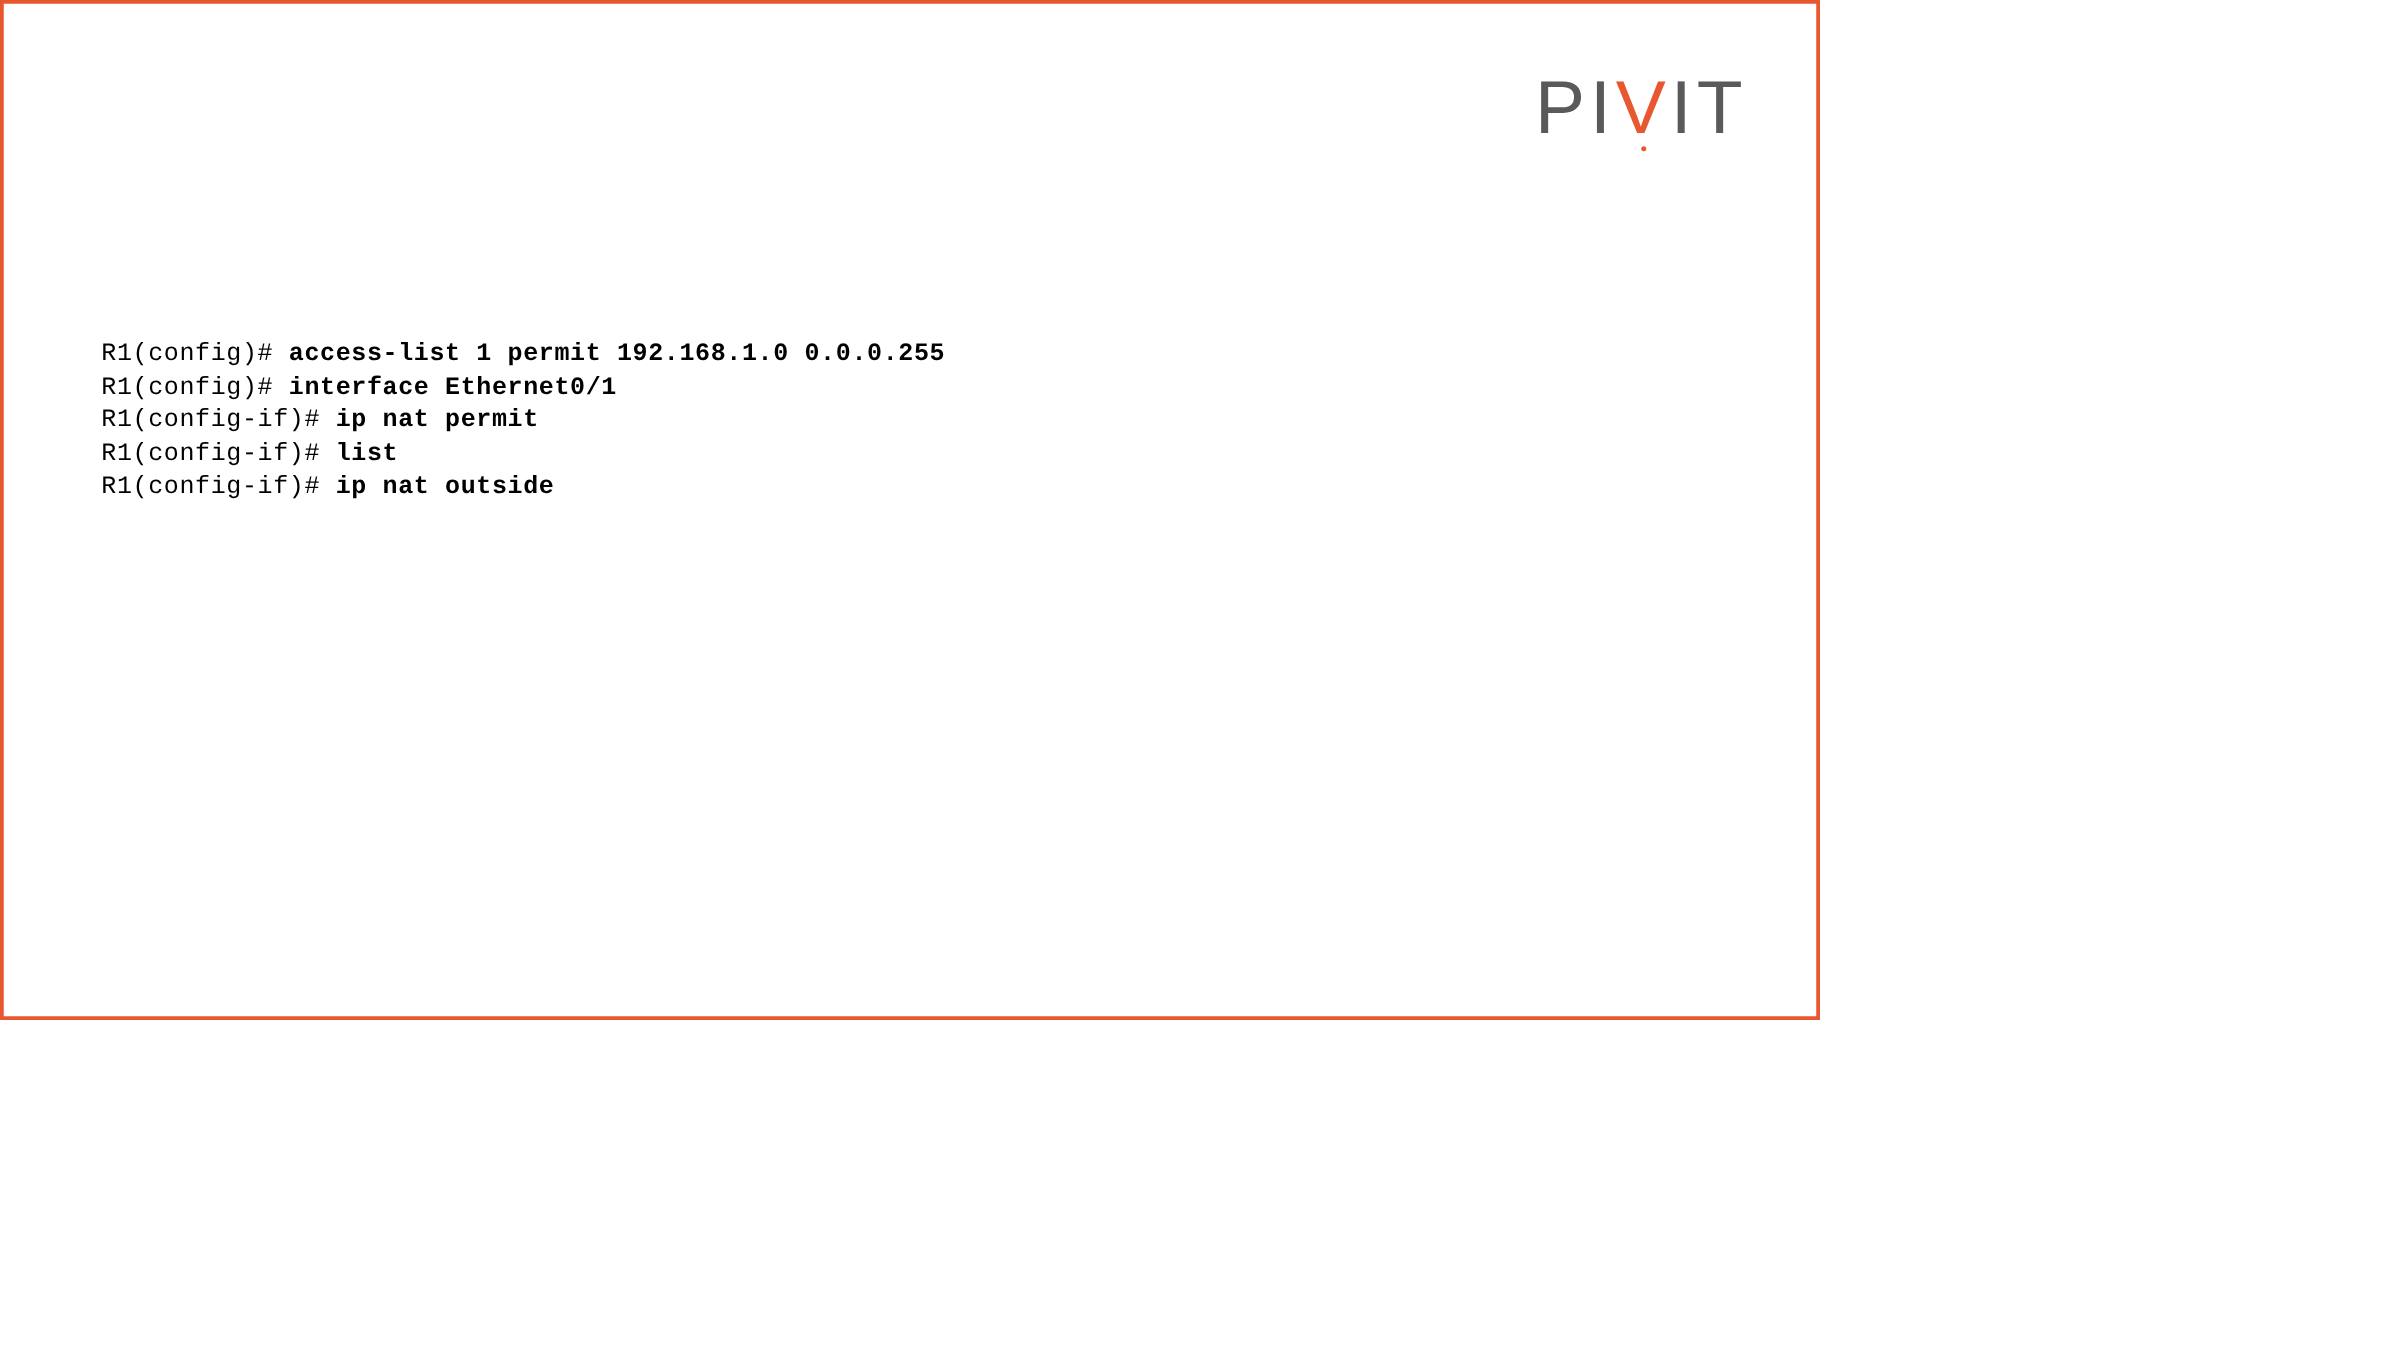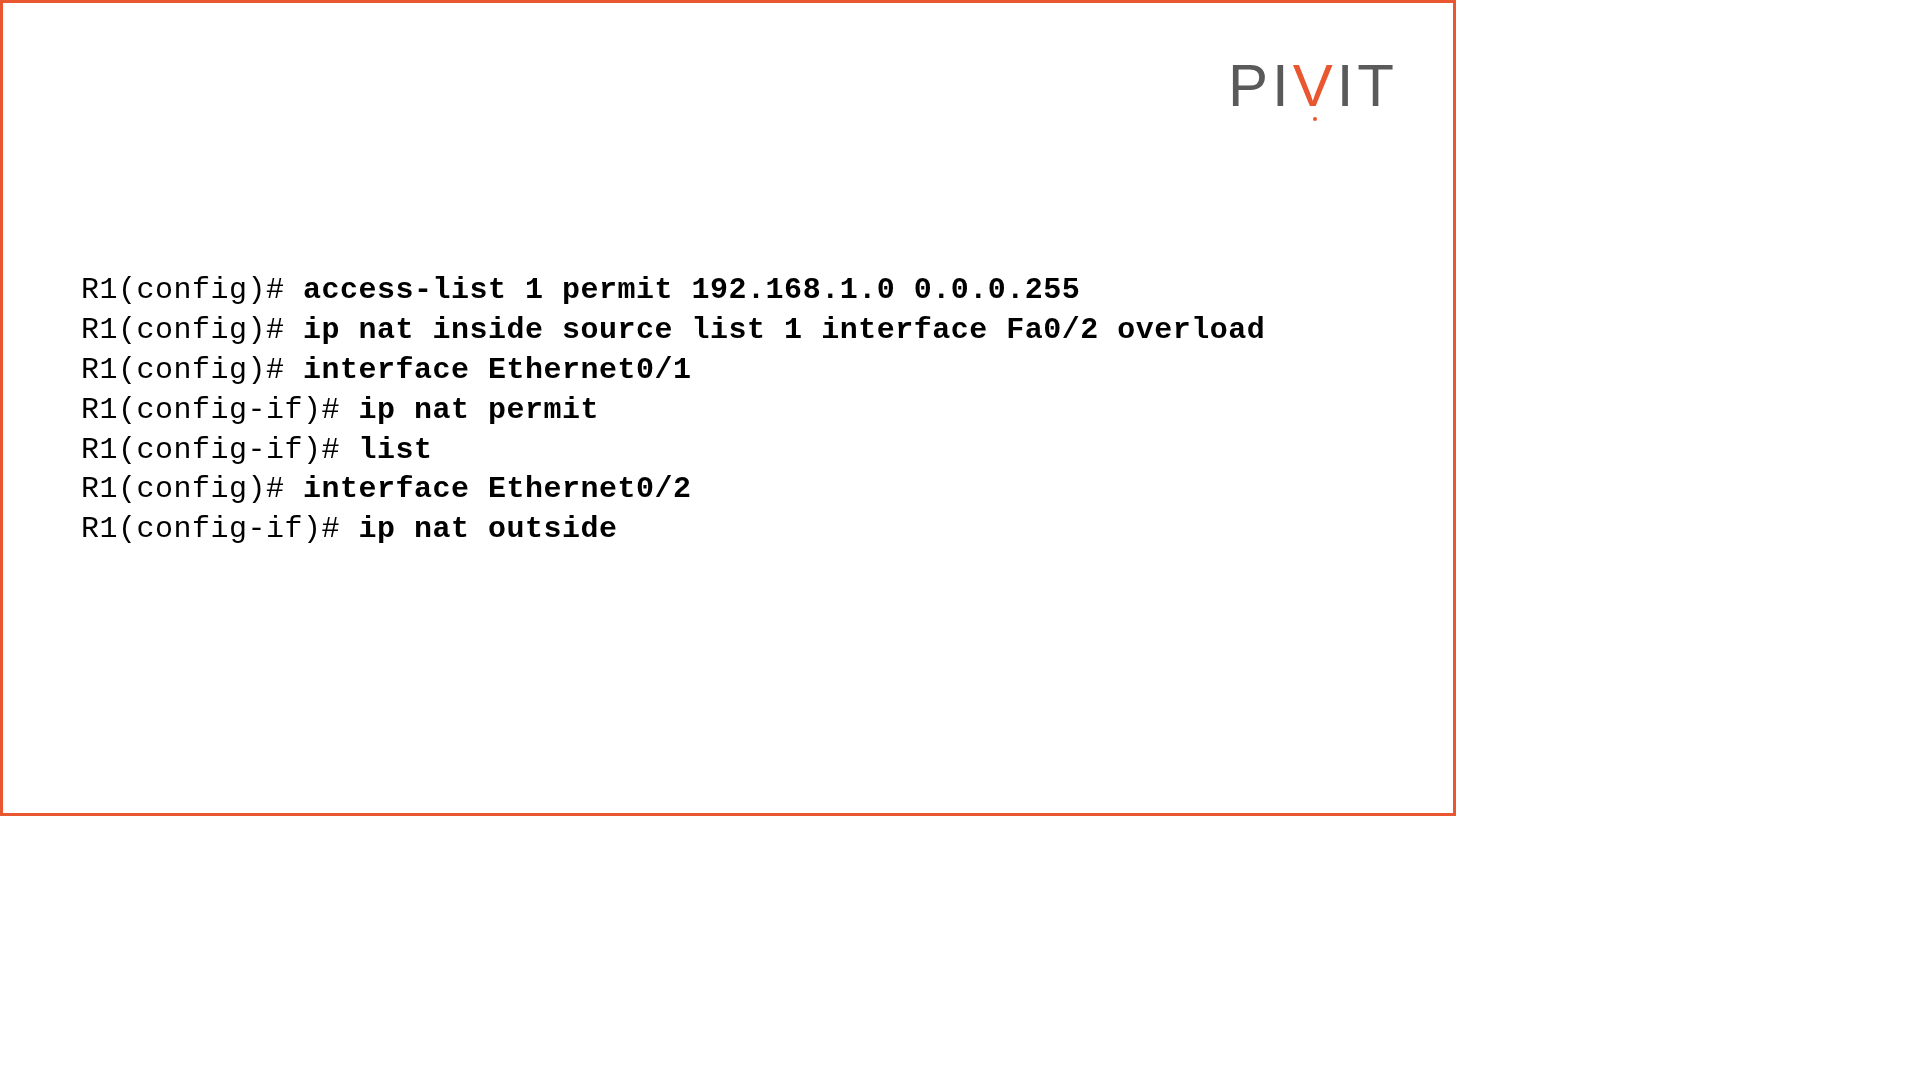--- a/index.html
+++ b/index.html
@@ -42,21 +42,21 @@
       width: 4px;
       height: 4px;
       background: #e8572f;
       border-radius: 50%;
     }
     
     .terminal {
       position: absolute;
       top: 268px;
       left: 78px;
-      font-size: 30px;
+      font-size: 20px;
       line-height: 1.33;
       letter-spacing: 0.5px;
     }
     
     .line {
       white-space: nowrap;
     }
     
     .prompt {
       font-weight: normal;
@@ -73,30 +73,24 @@
 
 <div class="logo">
   <span>PI</span><span class="accent">V</span><span>IT</span>
 </div>
 
 <div class="terminal">
   <div class="line">
     <span class="prompt">R1(config)# </span><span class="command">access-list 1 permit 192.168.1.0 0.0.0.255</span>
   </div>
   <div class="line">
-    <span class="prompt">R1(config)# </span><span class="command">ip nat inside source list 1 interface Fa0/2 overload</span>
-  </div>
-  <div class="line">
     <span class="prompt">R1(config)# </span><span class="command">interface Ethernet0/1</span>
   </div>
   <div class="line">
     <span class="prompt">R1(config-if)# </span><span class="command">ip nat permit</span>
   </div>
   <div class="line">
     <span class="prompt">R1(config-if)# </span><span class="command">list</span>
   </div>
   <div class="line">
-    <span class="prompt">R1(config)# </span><span class="command">interface Ethernet0/2</span>
-  </div>
-  <div class="line">
     <span class="prompt">R1(config-if)# </span><span class="command">ip nat outside</span>
   </div>
 </div>
 
 </body></html>

